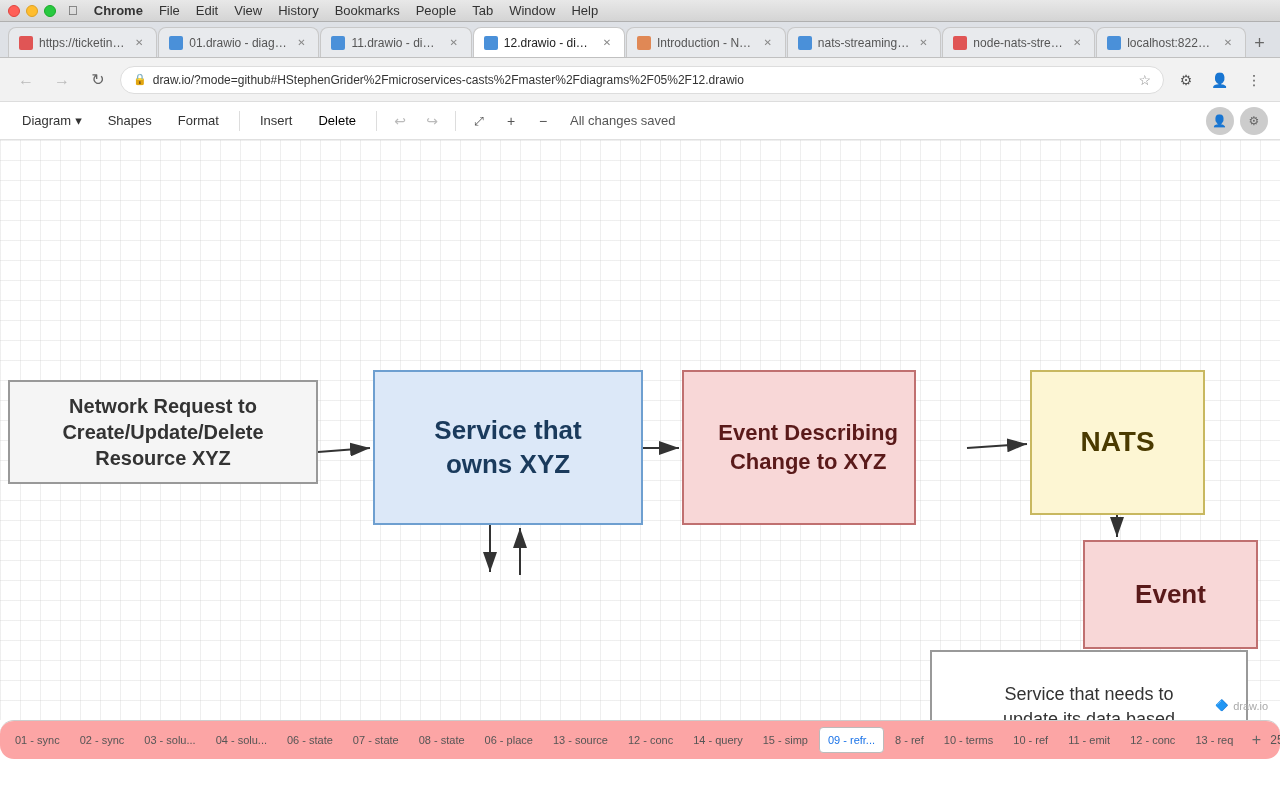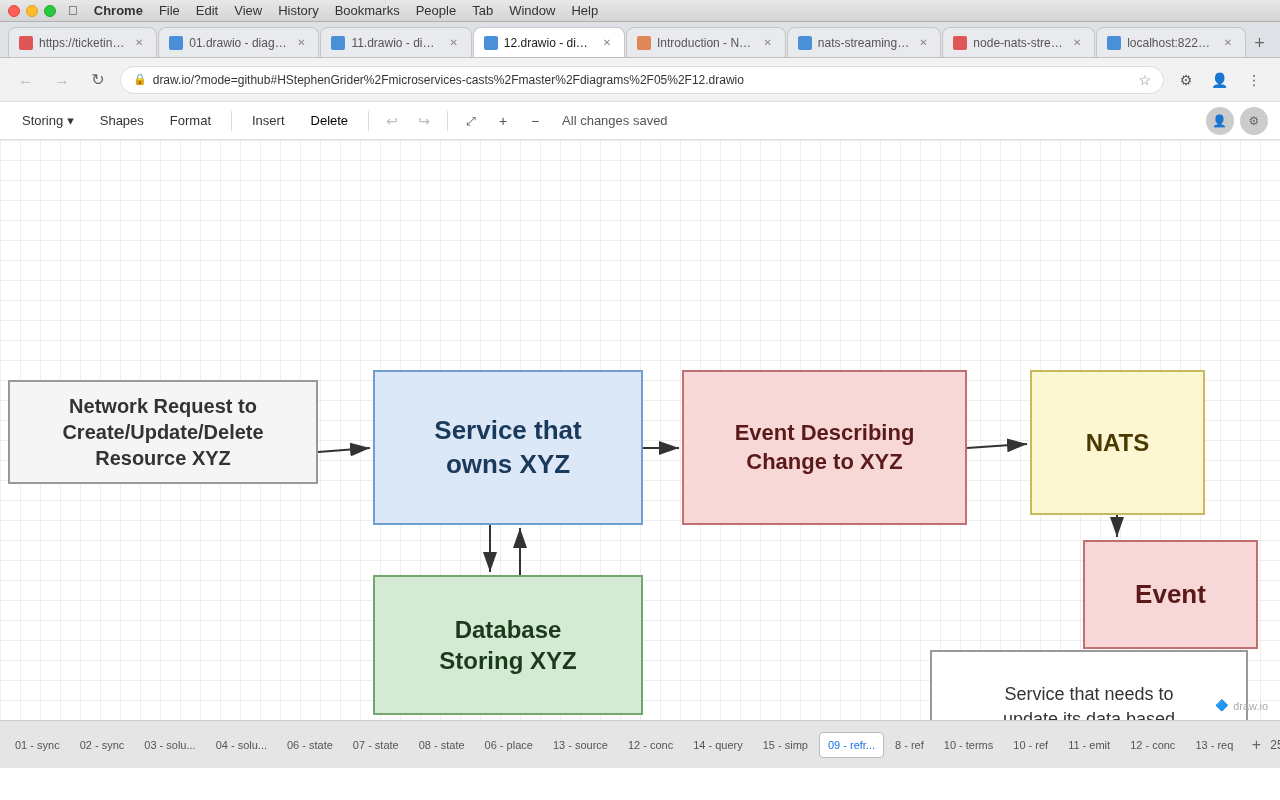--- a/index.html
+++ b/index.html
@@ -187,29 +187,30 @@
 
     
     .arrow-svg {
       position: absolute;
       overflow: visible;
       pointer-events: none;
     }
 
     
     #bottom-tabs {
-      height: 48px;
-      background: #e5e5e5;
+      height: 39px;
+      background: #fca5a5;
       border-top: 1px solid #ccc;
       display: flex;
       align-items: center;
       padding: 0 6px;
       gap: 2px;
       overflow-x: auto;
       white-space: nowrap;
+      border-radius: 14px;
     }
     .btab {
       height: 26px;
       padding: 0 8px;
       font-size: 11px;
       color: #555;
       border: 1px solid transparent;
       border-radius: 4px;
       cursor: pointer;
       display: flex;
@@ -322,21 +323,21 @@
     </div>
     <div class="toolbar-icons">
       <div class="toolbar-icon">⚙</div>
       <div class="toolbar-icon">👤</div>
       <div class="toolbar-icon">⋮</div>
     </div>
   </div>
 
   <div id="drawio-toolbar">
     <button class="dw-btn">
-      <span>Storing</span>
+      <span>Diagram</span>
       <span>▾</span>
     </button>
     <button class="dw-btn">
       <span>Shapes</span>
     </button>
     <button class="dw-btn">
       <span>Format</span>
     </button>
     <div class="dw-sep"></div>
     <button class="dw-btn">
@@ -389,33 +390,29 @@
     <span style="white-space:pre-line;font-size:20px;font-weight:bold;">Network Request to
 Create/Update/Delete
 Resource XYZ</span>
   </div>
 
   <div class="box box-blue" style="left:373px;top:230px;width:270px;height:155px;">
     <span style="white-space:pre-line;font-size:26px;font-weight:bold;">Service that
 owns XYZ</span>
   </div>
 
-  <div class="box box-pink" style="left:682px;top:230px;width:285px;height:155px;">
+  <div class="box box-pink" style="left:682px;top:230px;width:234px;height:155px;justify-content:flex-end;">
     <span style="white-space:pre-line;font-size:22px;font-weight:bold;">Event Describing
 Change to XYZ</span>
   </div>
 
   <div class="box box-yellow" style="left:1030px;top:230px;width:175px;height:145px;">
-    <span style="font-size:24px;font-weight:bold;">NATS</span>
-  </div>
-
-  <div class="box box-green" style="left:373px;top:435px;width:270px;height:140px;">
-    <span style="white-space:pre-line;font-size:24px;font-weight:bold;">Database
-Storing XYZ</span>
-  </div>
+    <span style="font-size:28px;font-weight:bold;">NATS</span>
+  </div>
+
 
   <div class="box box-pink" style="left:1083px;top:400px;width:175px;height:109px;">
     <span style="font-size:26px;font-weight:bold;">Event</span>
   </div>
 
   <div class="box box-white" style="left:930px;top:510px;width:318px;height:140px;">
     <span style="white-space:pre-line;font-size:18px;font-weight:normal;line-height:1.4;">Service that needs to
 update its data based
 upon the Event</span>
   </div>

